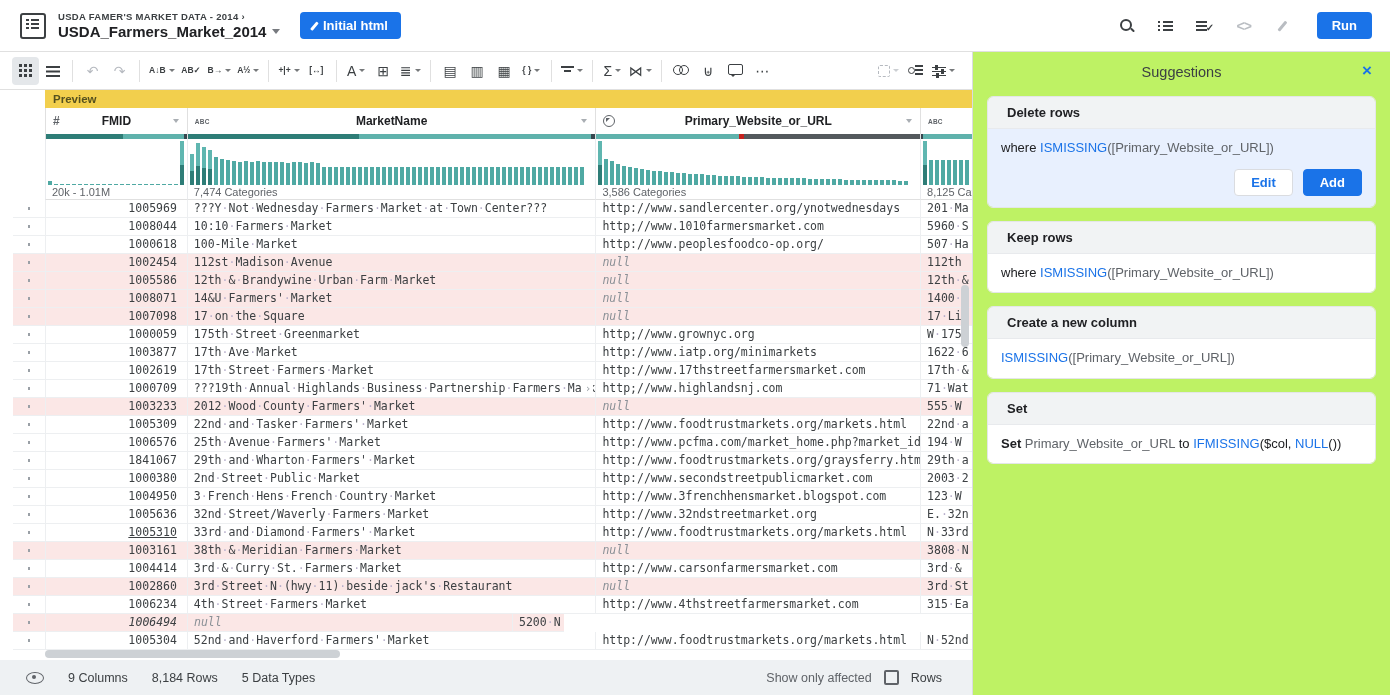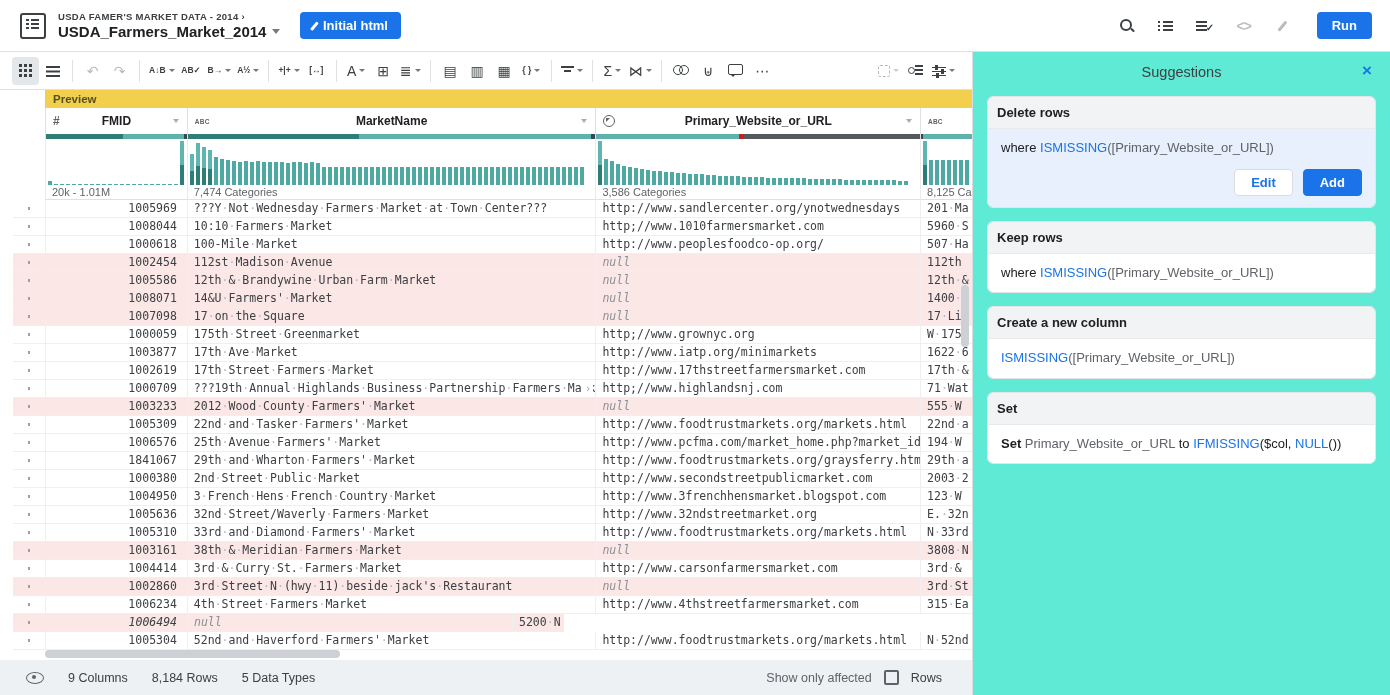--- a/index.html
+++ b/index.html
@@ -56,21 +56,21 @@
   .k-searchdoc::before{content:"";position:absolute;right:0;top:1px;width:8px;height:2px;background:currentColor;box-shadow:0 4px 0 currentColor,0 8px 0 currentColor}
   .k-searchdoc::after{content:"";position:absolute;left:0;top:3px;width:5px;height:5px;border:1.5px solid currentColor;border-radius:50%}
   .k-eye{display:inline-block;width:16px;height:10px;border:1.5px solid currentColor;border-radius:50%;position:relative;color:#5f6368}
   .k-eye::after{content:"";position:absolute;left:4.5px;top:2px;width:4px;height:4px;background:currentColor;border-radius:50%}
   .k-globe{display:inline-block;width:10px;height:10px;border:1.5px solid #5f6368;border-radius:50%;position:relative}
   .k-globe::after{content:"";position:absolute;left:2px;top:2px;border:2.5px solid transparent;border-left-color:#5f6368;border-top-color:#5f6368}
 
   
   .bodyrow{display:flex;flex:1;min-height:0}
   .left{width:973px;min-width:973px;display:flex;flex-direction:column;border-right:1px solid #dadce0;box-sizing:border-box}
-  .right{flex:1;background:#5eead4;display:flex;flex-direction:column}
+  .right{flex:1;background:#bef264;display:flex;flex-direction:column}
 
   
   .toolbar{height:38px;min-height:38px;display:flex;align-items:center;padding:0 14px 0 12px;border-bottom:1px solid #e0e0e0;box-sizing:border-box}
   .tbtn{display:inline-flex;align-items:center;justify-content:center;gap:3px;min-width:27px;height:28px;border:none;background:transparent;color:#3c4043;border-radius:4px;font-family:inherit;padding:0 3px;cursor:pointer}
   .tbtn.act{background:#e4e7ea}
   .tbtn.dis{color:#b6bac0;cursor:default}
   .tbtn .g{font-size:14px;line-height:1}
   .tbtn .g.sm{font-size:8.5px;font-weight:bold;line-height:1;letter-spacing:0}
   .tbtn .caret{border-top-width:3.5px;border-left-width:3px;border-right-width:3px;opacity:.7}
   .tsep{width:1px;height:22px;background:#e0e0e0;margin:0 6px}
@@ -111,21 +111,21 @@
   .statusbar .spacer{flex:1}
   .statusbar .grp{display:flex;align-items:center;gap:12px}
   .checkbox{display:inline-block;width:11px;height:11px;border:2px solid #5f6368;border-radius:2px;background:#eef1f3;cursor:pointer}
 
   
   .panel-hdr{height:40px;display:flex;align-items:center;justify-content:center;position:relative}
   .panel-title{font-size:14.5px;color:#3c4043}
   .panel-close{position:absolute;right:18px;top:9px;color:#1a73e8;font-size:17px;font-weight:bold;cursor:pointer}
   .cards{padding:4px 0;overflow:hidden}
   .card{border:1px solid #e4e6e8;border-radius:6px;margin:0 14px 13px;overflow:hidden;cursor:pointer}
-  .card-h{background:#f1f3f4;padding:8px 9px;font-size:13px;font-weight:bold;color:#202124;border-bottom:1px solid #e8eaed}
+  .card-h{background:#f1f3f4;padding:8px 19px;font-size:13px;font-weight:bold;color:#202124;border-bottom:1px solid #e8eaed}
   .card-b{background:#fff;padding:10px 13px 11px;font-size:13px;color:#202124;line-height:1.35}
   .card.sel .card-b{background:#E8F0FE}
   .seg-f{color:#1a73e8}
   .seg-d{color:#5f6368}
   .seg-b{font-weight:bold;color:#202124}
   .btnrow{display:flex;justify-content:flex-end;gap:10px;margin-top:12px}
   .btn-edit{background:#fff;border:1px solid #dadce0;color:#1a73e8;border-radius:4px;padding:5px 16px;font-size:13px;font-weight:bold;font-family:inherit;cursor:pointer}
   .btn-add{background:#1a73e8;border:1px solid #1a73e8;color:#fff;border-radius:4px;padding:5px 16px;font-size:13px;font-weight:bold;font-family:inherit;cursor:pointer}
 </style>
 </head>
@@ -650,21 +650,21 @@
               </div>
               <div class="cell num" style="width: 142px;">1005636</div>
               <div class="cell txt" style="width: 409px;">32nd<span class="wd">·</span>Street/Waverly<span class="wd">·</span>Farmers<span class="wd">·</span>Market</div>
               <div class="cell txt" style="width: 325px;">http://www.32ndstreetmarket.org</div>
               <div class="cell txt" style="width: 52px;">E.<span class="wd">·</span>32n</div>
             </div>
             <div class="trow">
               <div class="gut">
                 <span class="mark"></span>
               </div>
-              <div class="cell num" style="width: 142px;">1005310</div>
+              <div class="cell num" style="width: 142px; text-decoration: underline;">1005310</div>
               <div class="cell txt" style="width: 409px;">33rd<span class="wd">·</span>and<span class="wd">·</span>Diamond<span class="wd">·</span>Farmers'<span class="wd">·</span>Market</div>
               <div class="cell txt" style="width: 325px;">http://www.foodtrustmarkets.org/markets.html</div>
               <div class="cell txt" style="width: 52px;">N<span class="wd">·</span>33rd</div>
             </div>
             <div class="trow del">
               <div class="gut">
                 <span class="mark"></span>
               </div>
               <div class="cell num" style="width: 142px;">1003161</div>
               <div class="cell txt" style="width: 409px;">38th<span class="wd">·</span>&amp;<span class="wd">·</span>Meridian<span class="wd">·</span>Farmers<span class="wd">·</span>Market</div>

